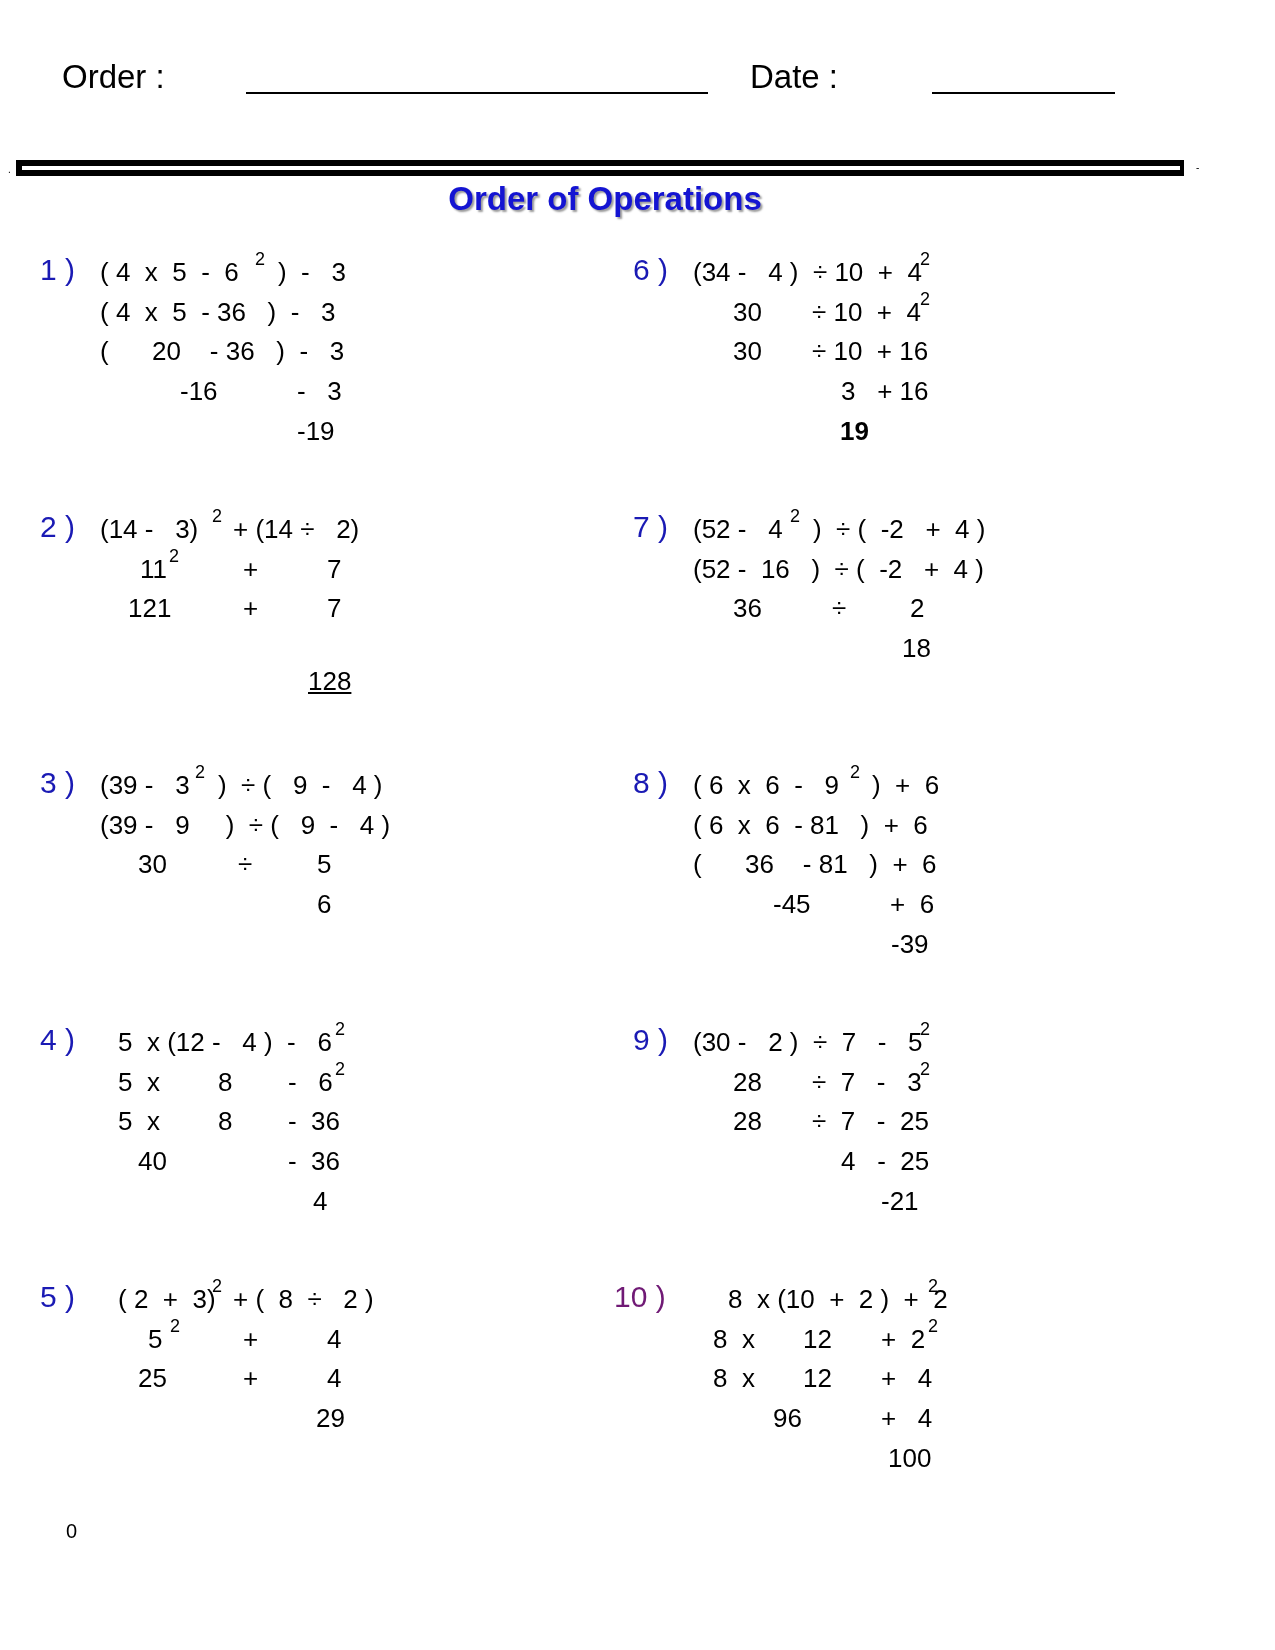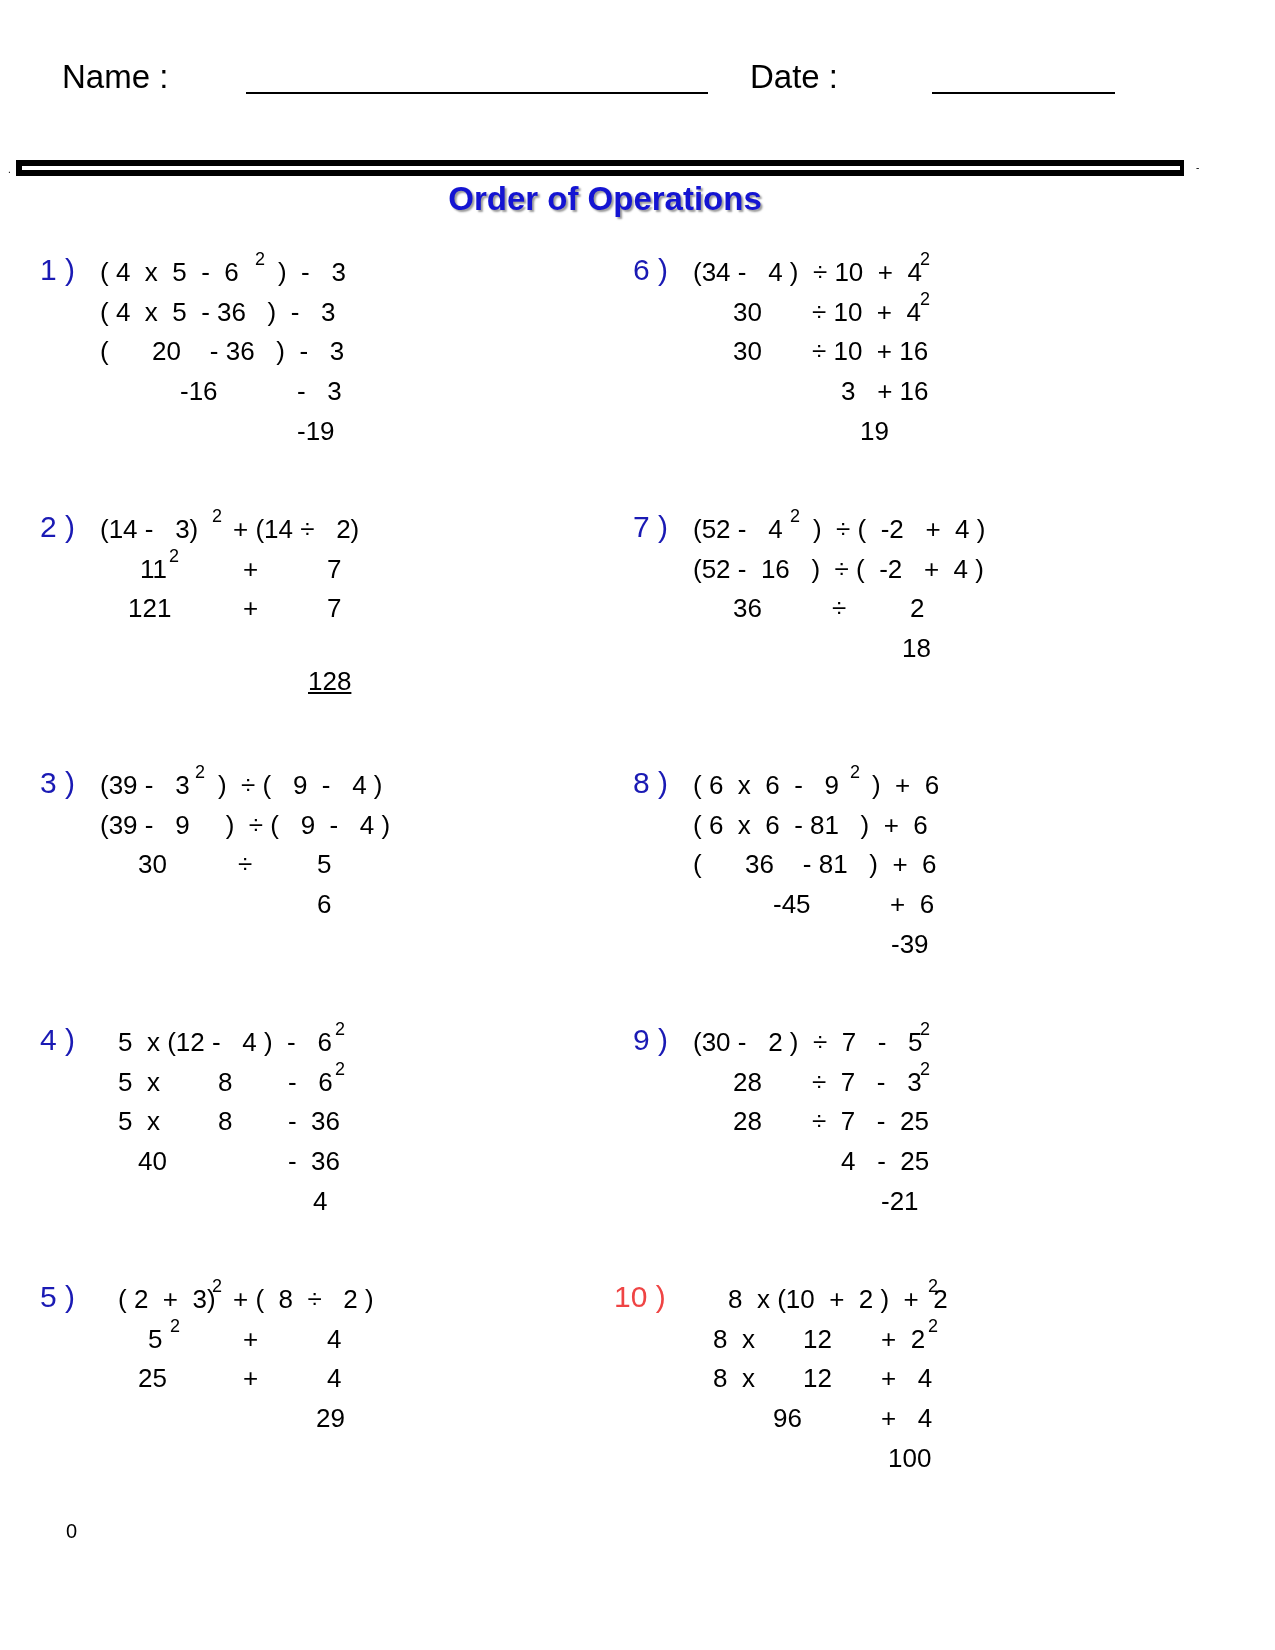--- a/index.html
+++ b/index.html
@@ -16,21 +16,21 @@
            text-shadow:2px 2px 2px #9a9a9a; }
   .problem { position:absolute; }
   .pnum { position:absolute; font-size:30px; color:#1a1ab4; white-space:pre; }
   .tok { position:absolute; font-size:26px; white-space:pre; line-height:1; }
   .pagenum { position:absolute; left:66px; top:1520px; font-size:20px; }
 </style>
 </head>
 <body>
 
 <div>
-  <span class="hdr-label" style="left:62px;">Name :</span>
+  <span class="hdr-label" style="left:62px;">Order :</span>
   <div class="hdr-line" style="left:246px; width:462px;"></div>
   <span class="hdr-label" style="left:750px;">Date :</span>
   <div class="hdr-line" style="left:932px; width:183px;"></div>
 </div>
 
 <span class="dot" style="left:8px; top:164px;">.</span>
 <div class="rule-outer"></div>
 <div class="rule-inner"></div>
 <span class="dot" style="left:1196px; top:162px;">-</span>
 
@@ -105,21 +105,21 @@
     <div class="problem">
       <span class="pnum" style="left: 633px; top: 253px; color: rgb(26, 26, 180);">6 )</span>
       <span class="tok" style="left: 693px; top: 259px;">(34 -   4 )  ÷ 10  +  4</span>
       <span class="tok" style="left: 920px; top: 250px; font-size: 18px;">2</span>
       <span class="tok" style="left: 733px; top: 298.7px;">30</span>
       <span class="tok" style="left: 812px; top: 298.7px;">÷ 10  +  4</span>
       <span class="tok" style="left: 920px; top: 289.7px; font-size: 18px;">2</span>
       <span class="tok" style="left: 733px; top: 338.4px;">30</span>
       <span class="tok" style="left: 812px; top: 338.4px;">÷ 10  + 16</span>
       <span class="tok" style="left: 841px; top: 378.1px;">3   + 16</span>
-      <span class="tok" style="left: 860px; top: 417.8px;">19</span>
+      <span class="tok" style="left: 840px; top: 417.8px; font-weight: bold;">19</span>
     </div>
     <div class="problem">
       <span class="pnum" style="left: 633px; top: 510px; color: rgb(26, 26, 180);">7 )</span>
       <span class="tok" style="left: 693px; top: 516px;">(52 -   4</span>
       <span class="tok" style="left: 790px; top: 507px; font-size: 18px;">2</span>
       <span class="tok" style="left: 813px; top: 516px;">)  ÷ (  -2   +  4 )</span>
       <span class="tok" style="left: 693px; top: 555.7px;">(52 -  16   )  ÷ (  -2   +  4 )</span>
       <span class="tok" style="left: 733px; top: 595.4px;">36</span>
       <span class="tok" style="left: 832px; top: 595.4px;">÷</span>
       <span class="tok" style="left: 910px; top: 595.4px;">2</span>
@@ -142,21 +142,21 @@
       <span class="tok" style="left: 920px; top: 1020px; font-size: 18px;">2</span>
       <span class="tok" style="left: 733px; top: 1068.7px;">28</span>
       <span class="tok" style="left: 812px; top: 1068.7px;">÷  7   -   3</span>
       <span class="tok" style="left: 920px; top: 1059.7px; font-size: 18px;">2</span>
       <span class="tok" style="left: 733px; top: 1108.4px;">28</span>
       <span class="tok" style="left: 812px; top: 1108.4px;">÷  7   -  25</span>
       <span class="tok" style="left: 841px; top: 1148.1px;">4   -  25</span>
       <span class="tok" style="left: 881px; top: 1187.8px;">-21</span>
     </div>
     <div class="problem">
-      <span class="pnum" style="left: 614px; top: 1280px; color: #ef4444;">10 )</span>
+      <span class="pnum" style="left: 614px; top: 1280px; color: #701a75;">10 )</span>
       <span class="tok" style="left: 728px; top: 1286px;">8  x (10  +  2 )  +  2</span>
       <span class="tok" style="left: 928px; top: 1277px; font-size: 18px;">2</span>
       <span class="tok" style="left: 713px; top: 1325.7px;">8  x</span>
       <span class="tok" style="left: 803px; top: 1325.7px;">12</span>
       <span class="tok" style="left: 881px; top: 1325.7px;">+  2</span>
       <span class="tok" style="left: 928px; top: 1316.7px; font-size: 18px;">2</span>
       <span class="tok" style="left: 713px; top: 1365.4px;">8  x</span>
       <span class="tok" style="left: 803px; top: 1365.4px;">12</span>
       <span class="tok" style="left: 881px; top: 1365.4px;">+   4</span>
       <span class="tok" style="left: 733px; top: 1405.1px; margin-left: 40px;">96</span>

